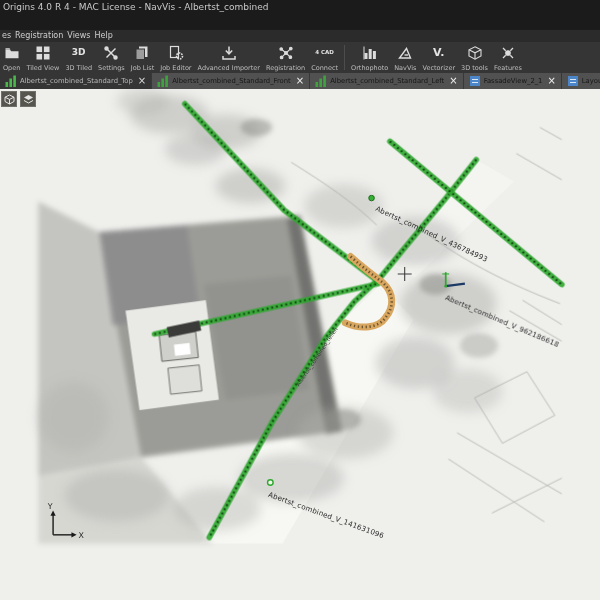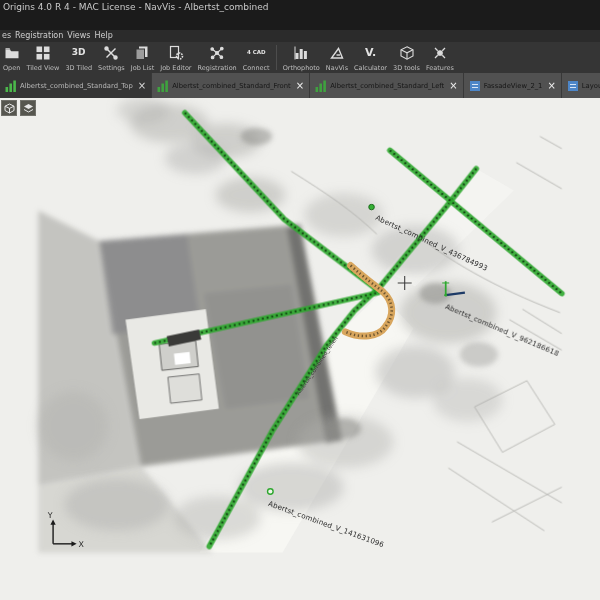--- a/index.html
+++ b/index.html
@@ -10,21 +10,21 @@
   .menubar{height:12px;background:#2b2b2b;display:flex;color:#cfcfcf;font-size:8px;}
   .menu-item{padding:0 2px;line-height:12px;cursor:default;}
   .toolbar{height:31px;background:#353535;display:flex;align-items:stretch;overflow:hidden;}
   .tbtn{display:flex;flex-direction:column;align-items:center;justify-content:space-between;
         padding:2px 3px 1px;cursor:default;}
   .ticon{height:17px;display:flex;align-items:center;justify-content:center;}
   .tlabel{font-size:6.5px;color:#bdbdbd;white-space:nowrap;}
   .icon-text{font-weight:bold;color:#e3e3e3;font-size:9px;line-height:1;}
   .icon-text.small{font-size:5.5px;text-align:center;line-height:1;}
   .tsep{width:1px;background:#4d4d4d;margin:3px 3px;}
-  .tabbar{height:25px;background:#0c4a6e;display:flex;overflow:hidden;}
+  .tabbar{height:16px;background:#0c4a6e;display:flex;overflow:hidden;}
   .tab{display:flex;align-items:center;gap:3px;padding:0 5px;background:#515151;
        border-right:1px solid #383838;font-size:6.8px;color:#161616;white-space:nowrap;cursor:default;}
   .tab.active{background:#353535;color:#b8b8b8;}
   .tab .close{color:#efefef;font-size:10px;margin-left:2px;line-height:1;}
   .tab.active .close{color:#d8d8d8;}
   .viewport{position:relative;width:600px;height:520px;background:#efefec;}
   .viewport svg.map{position:absolute;left:0;top:0;}
   .overlay-btns{position:absolute;top:2px;left:1px;display:flex;gap:3px;}
   .obtn{width:14px;height:14px;background:#56564f;border:1px solid #70706a;
         display:flex;align-items:center;justify-content:center;}
@@ -100,20 +100,30 @@
   <div class="tbtn">
     <span class="ticon">
       <svg width="16" height="16">
           <rect x="2.5" y="1.5" width="8" height="11" fill="none" stroke="#dcdcdc" stroke-width="1.2"></rect>
           <circle cx="11.5" cy="11" r="3" fill="none" stroke="#dcdcdc" stroke-width="1.6" stroke-dasharray="1.6 1"></circle>
         </svg>
     </span>
     <span class="tlabel">Job Editor</span>
   </div>
 
+  <div class="tbtn">
+    <span class="ticon">
+      <svg width="16" height="16" stroke="#dcdcdc" stroke-width="1.5" fill="none">
+          <path d="M8,1.5 V8.5"></path>
+          <path d="M4.8,5.5 L8,8.8 L11.2,5.5"></path>
+          <path d="M2,11 v3 h12 v-3"></path>
+        </svg>
+    </span>
+    <span class="tlabel">Advanced Importer</span>
+  </div>
 
   <div class="tbtn">
     <span class="ticon">
       <svg width="16" height="16" stroke="#dcdcdc" stroke-width="1.1" fill="#dcdcdc">
           <path d="M8,8 L3.2,4 M8,8 L12.8,3.6 M8,8 L3.6,12.4 M8,8 L12.4,12.2"></path>
           <circle cx="3.2" cy="4" r="1.3"></circle>
           <circle cx="12.8" cy="3.6" r="1.3"></circle>
           <circle cx="3.6" cy="12.4" r="1.3"></circle>
           <circle cx="12.4" cy="12.2" r="1.3"></circle>
           <circle cx="8" cy="8" r="1.4"></circle>
@@ -153,21 +163,21 @@
           <path d="M7.5,10 h3.5"></path>
         </svg>
     </span>
     <span class="tlabel">NavVis</span>
   </div>
 
   <div class="tbtn">
     <span class="ticon">
       <span class="icon-text" style="font-size:11px;">V.</span>
     </span>
-    <span class="tlabel">Calculator</span>
+    <span class="tlabel">Vectorizer</span>
   </div>
 
   <div class="tbtn">
     <span class="ticon">
       <svg width="16" height="16" fill="none" stroke="#dcdcdc" stroke-width="1.1">
           <path d="M8,1.8 L14,4.8 V11 L8,14.2 L2,11 V4.8 z"></path>
           <path d="M2,4.8 L8,7.8 L14,4.8 M8,7.8 V14.2"></path>
         </svg>
     </span>
     <span class="tlabel">3D tools</span>

